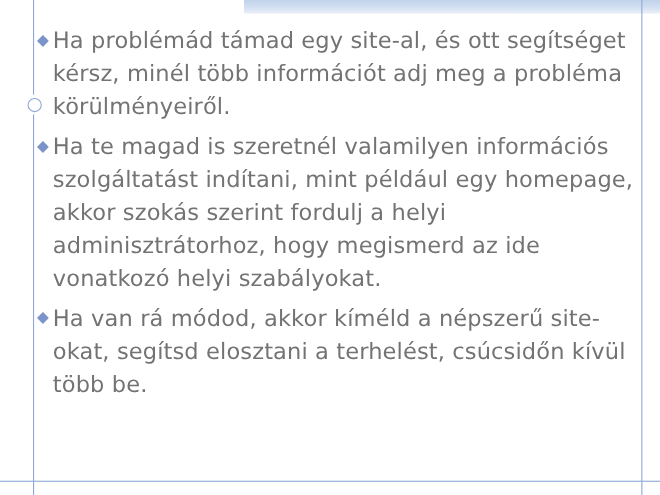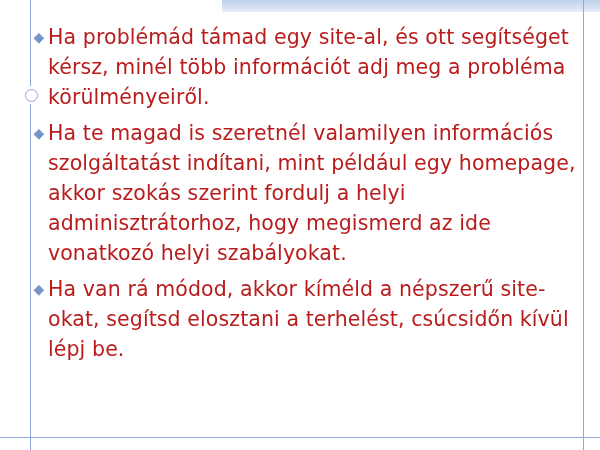--- a/index.html
+++ b/index.html
@@ -96,21 +96,21 @@
     flex: 0 0 auto;
     width: 18px;
     color: #7a93c8;
     font-size: 14px;
     line-height: 30px;
     text-align: center;
     user-select: none;
   }
   .bullet-text {
     flex: 1 1 auto;
-    color: #b91c1c;
+    color: #737373;
     font-size: 20.5px;
     line-height: 30px;
     letter-spacing: 0.1px;
     white-space: pre-wrap;
   }
 </style>
 </head>
 <body>
 
 <div class="slide">
@@ -132,17 +132,17 @@
       <span class="bullet-text">Ha problémád támad egy site-al, és ott segítséget kérsz, minél több információt adj meg a probléma körülményeiről.</span>
     </div>
 
     <div class="bullet-row">
       <span class="bullet-mark">◆</span>
       <span class="bullet-text">Ha te magad is szeretnél valamilyen információs szolgáltatást indítani, mint például egy homepage, akkor szokás szerint fordulj a helyi adminisztrátorhoz, hogy megismerd az ide vonatkozó helyi szabályokat.</span>
     </div>
 
     <div class="bullet-row">
       <span class="bullet-mark">◆</span>
-      <span class="bullet-text">Ha van rá módod, akkor kíméld a népszerű site-okat, segítsd elosztani a terhelést, csúcsidőn kívül lépj be.</span>
+      <span class="bullet-text">Ha van rá módod, akkor kíméld a népszerű site-okat, segítsd elosztani a terhelést, csúcsidőn kívül több be.</span>
     </div>
 
   </div>
 </div>
 
 </body></html>

